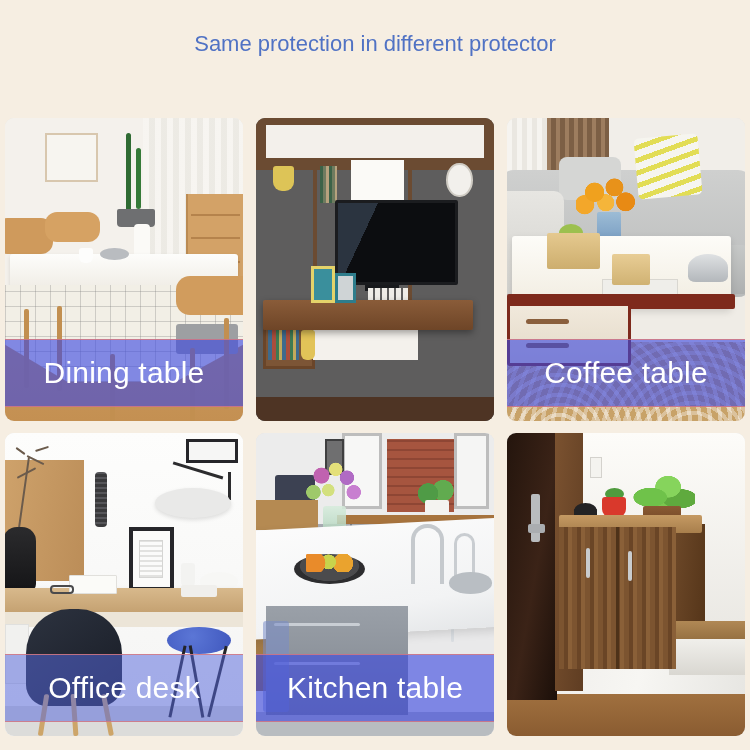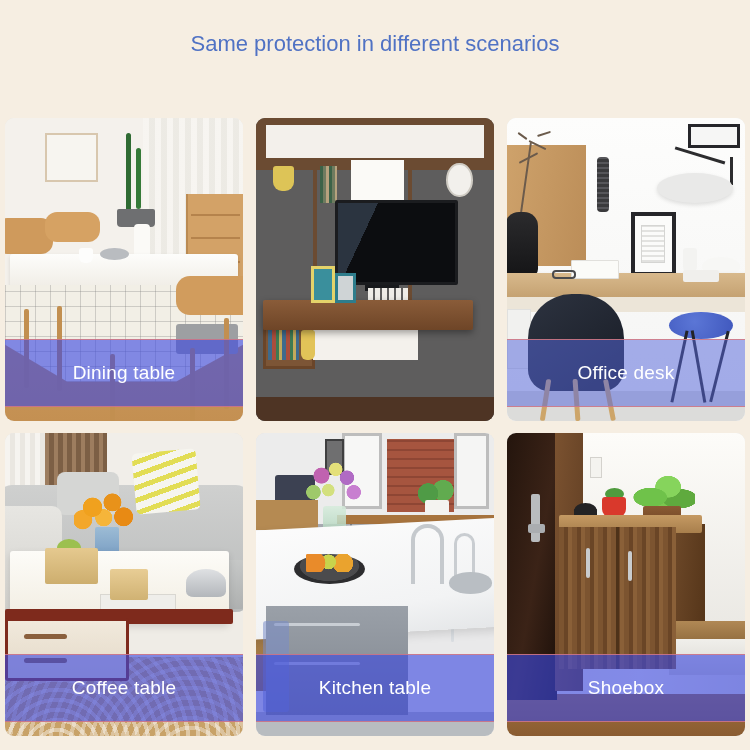--- a/index.html
+++ b/index.html
@@ -69,21 +69,21 @@
     background: rgba(60, 72, 225, 0.62);
     border-top: 1.5px solid rgba(214, 120, 128, 0.85);
     border-bottom: 1.5px solid rgba(214, 120, 128, 0.85);
     display: flex;
     align-items: center;
     justify-content: center;
     z-index: 9;
   }
   .band-text {
     color: #ffffff;
-    font-size: 19px;
+    font-size: 30px;
     font-weight: normal;
     letter-spacing: 0.2px;
     white-space: nowrap;
   }
   .band.lighter { background: rgba(86, 104, 221, 0.52); }
 
   
   
   
   .s1 { background: linear-gradient(#f4f1ec 0%, #f2efe9 52%, #cf9d63 52%, #c49052 100%); }
@@ -381,21 +381,21 @@
     background:#232325; border-radius:50% 50% 20% 20%; }
   .s6 .switch { position:absolute; left:35%; top:8%; width:5%; height:7%;
     background:#f4f3ef; border:1px solid #d4d2cd; }
   .s6 .floor6 { position:absolute; left:0; bottom:0; width:100%; height:14%;
     background:linear-gradient(#a0703f,#8a5c31); }
 </style>
 </head>
 <body>
 
 <div class="header">
-  <div class="subtitle">Same protection in different scenarios</div>
+  <div class="subtitle">Same protection in different protector</div>
 </div>
 
 <div class="grid">
 
   <div class="panel">
     <div class="scene s1">
       <div class="wall"></div>
       <div class="curtain"></div>
       <div class="frame"></div>
       <div class="cactus"></div>
@@ -442,20 +442,50 @@
         <div class="tvstand"></div>
       <div class="sockets"></div>
       <div class="cubby"></div>
       <div class="lowbox"></div>
       <div class="books"></div>
         <div class="ylvase"></div>
       <div class="console"></div>
       <div class="frm1"></div>
         <div class="frm2"></div>
       <div class="floor"></div>
+    </div>
+  </div>
+
+  <div class="panel">
+    <div class="scene s4">
+      <div class="wallc"></div>
+        <div class="curt"></div>
+        <div class="wallr"></div>
+      <div class="sofa"></div>
+      <div class="cushion"></div>
+      <div class="pillow"></div>
+      <div class="sofaarm"></div>
+      <div class="sofaseat"></div>
+      <div class="rug"></div>
+      <div class="flowers"></div>
+      <div class="gvase"></div>
+      <div class="tabletop"></div>
+      <div class="green"></div>
+      <div class="box1"></div>
+      <div class="tray4"></div>
+      <div class="box2"></div>
+      <div class="fig"></div>
+      <div class="tableedge"></div>
+      <div class="drawer">
+        <div class="dh" style="top:22%"></div>
+        <div class="dh" style="top:64%"></div>
+      </div>
+    </div>
+    <div class="band">
+      <span class="band-text">Coffee table</span>
     </div>
   </div>
 
   <div class="panel">
     <div class="scene s3">
       <div class="wall"></div>
       <div class="woodpanel"></div>
       <div class="branches">
         <b style="left:22%; top:20%;  width:2px; height:78%; transform:rotate(8deg)"></b>
         <b style="left:10%; top:36%;  width:34%; height:2px; transform:rotate(-28deg)"></b>
@@ -493,50 +523,20 @@
         <b style="left:44%; transform:rotate(-4deg)"></b>
         <b style="left:88%; transform:rotate(-11deg)"></b>
       </div>
     </div>
     <div class="band lighter">
       <span class="band-text">Office desk</span>
     </div>
   </div>
 
   <div class="panel">
-    <div class="scene s4">
-      <div class="wallc"></div>
-        <div class="curt"></div>
-        <div class="wallr"></div>
-      <div class="sofa"></div>
-      <div class="cushion"></div>
-      <div class="pillow"></div>
-      <div class="sofaarm"></div>
-      <div class="sofaseat"></div>
-      <div class="rug"></div>
-      <div class="flowers"></div>
-      <div class="gvase"></div>
-      <div class="tabletop"></div>
-      <div class="green"></div>
-      <div class="box1"></div>
-      <div class="tray4"></div>
-      <div class="box2"></div>
-      <div class="fig"></div>
-      <div class="tableedge"></div>
-      <div class="drawer">
-        <div class="dh" style="top:22%"></div>
-        <div class="dh" style="top:64%"></div>
-      </div>
-    </div>
-    <div class="band">
-      <span class="band-text">Coffee table</span>
-    </div>
-  </div>
-
-  <div class="panel">
     <div class="scene s5">
       <div class="bgwall"></div>
       <div class="brick"></div>
       <div class="win1"></div>
         <div class="win2"></div>
       <div class="pic5"></div>
       <div class="bgdark"></div>
       <div class="bgtable"></div>
       <div class="plants"></div>
         <div class="pot5"></div>
@@ -588,18 +588,15 @@
       <div class="blackobj"></div>
       <div class="cabright"></div>
       <div class="bench"></div>
         <div class="benchdr"></div>
       <div class="cabtop"></div>
       <div class="cabbody"></div>
       <div class="cabdiv"></div>
       <div class="h1"></div>
         <div class="h2"></div>
     </div>
-    <div class="band">
-      <span class="band-text">Shoebox</span>
-    </div>
   </div>
 
 </div>
 
 </body></html>

